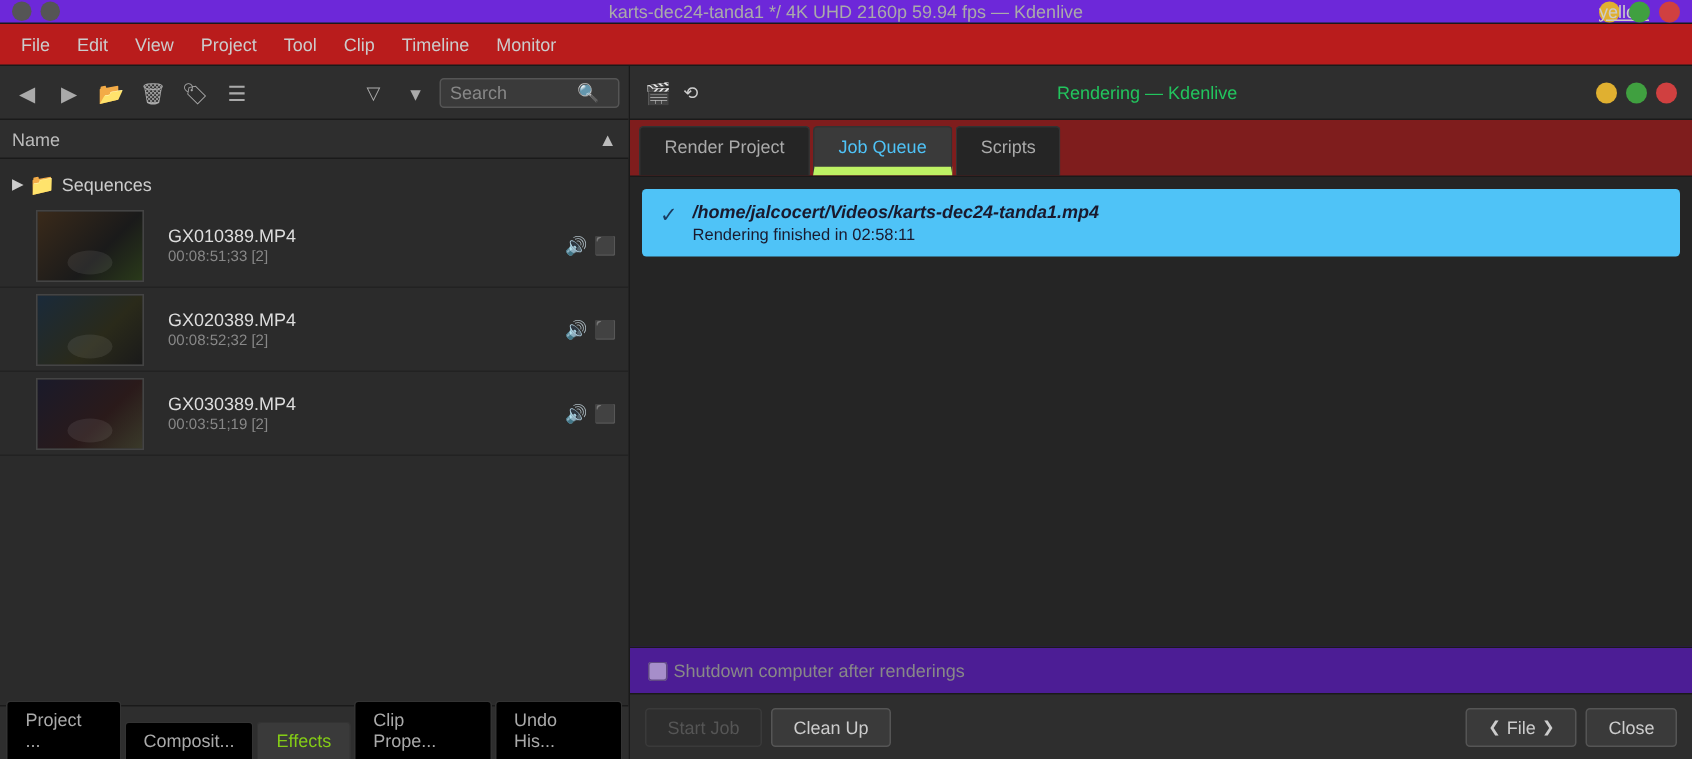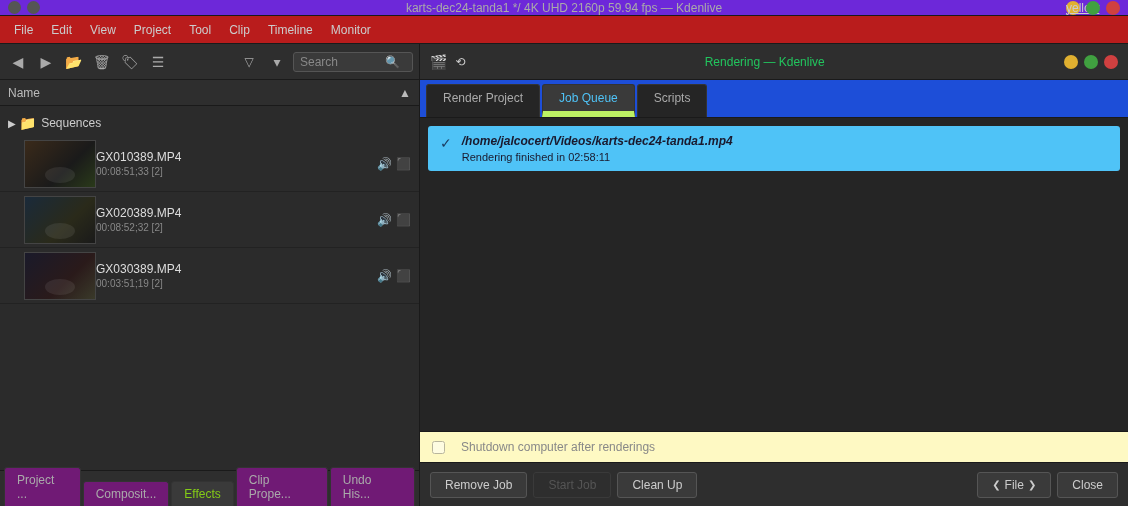--- a/index.html
+++ b/index.html
@@ -143,21 +143,21 @@
       color: #ccc;
     }
     .tree-folder-icon { color: #e8a020; font-size: 14px; }
     .tree-item {
       display: flex;
       align-items: center;
       height: 56px;
       padding: 0 8px 0 24px;
       cursor: pointer;
       border-bottom: 1px solid #222;
-      gap: 0;
+      gap: 16px;
     }
     .thumb {
       width: 72px; height: 48px;
       background: #1a1a1a;
       border: 1px solid #444;
       flex-shrink: 0;
       overflow: hidden;
       position: relative;
     }
     
@@ -195,21 +195,21 @@
       border-top: 1px solid #1a1a1a;
       padding: 0 4px;
       gap: 2px;
     }
     .bottom-tab {
       padding: 5px 12px;
       font-size: 12px;
       color: #aaa;
       cursor: pointer;
       border-radius: 3px 3px 0 0;
-      background: #701a75;
+      background: #000000;
       border: 1px solid #333;
       border-bottom: none;
     }
     .bottom-tab.active { background: #3a3a3a; color: #84cc16; }
 
     
     .right-panel {
       flex: 1;
       display: flex;
       flex-direction: column;
@@ -240,21 +240,21 @@
       border: none;
       cursor: pointer;
     }
     .btn-yellow { background: #e0b030; }
     .btn-green { background: #40a040; }
     .btn-red { background: #d04040; }
 
     
     .tab-bar {
       display: flex;
-      background: #1d4ed8;
+      background: #7f1d1d;
       border-bottom: 1px solid #1a1a1a;
       padding: 0 6px;
       padding-top: 4px;
       gap: 2px;
       text-align: right;
     }
     .tab {
       padding: 6px 16px;
       font-size: 12px;
       color: #aaa;
@@ -294,22 +294,22 @@
     }
     .job-info { flex: 1; }
     .job-path { font-size: 12px; font-weight: bold; margin-bottom: 3px; font-style: italic; }
     .job-status { font-size: 11px; }
 
     
     .shutdown-row {
       padding: 8px 12px;
       display: flex;
       align-items: flex-end;
-      gap: 16px;
-      background: #fef9c3;
+      gap: 4px;
+      background: #4c1d95;
       border-top: 1px solid #1a1a1a;
       font-size: 12px;
       color: #888;
     }
     .shutdown-row input[type=checkbox] {
       cursor: pointer;
       opacity: 0.5;
     }
 
     
@@ -492,21 +492,20 @@
         </div>
       </div>
     </div>
 
     <div class="shutdown-row">
       <input type="checkbox" style="">
       <span>Shutdown computer after renderings</span>
     </div>
 
     <div class="action-bar">
-      <button class="action-btn">Remove Job</button>
       <button class="action-btn" disabled="">Start Job</button>
       <button class="action-btn">Clean Up</button>
       <div class="action-btn-right">
         <div class="share-btn">
           <span class="chevron-icon">❮</span>
           <span>File</span>
           <span class="chevron-icon">❯</span>
         </div>
         <button class="action-btn">Close</button>
       </div>

